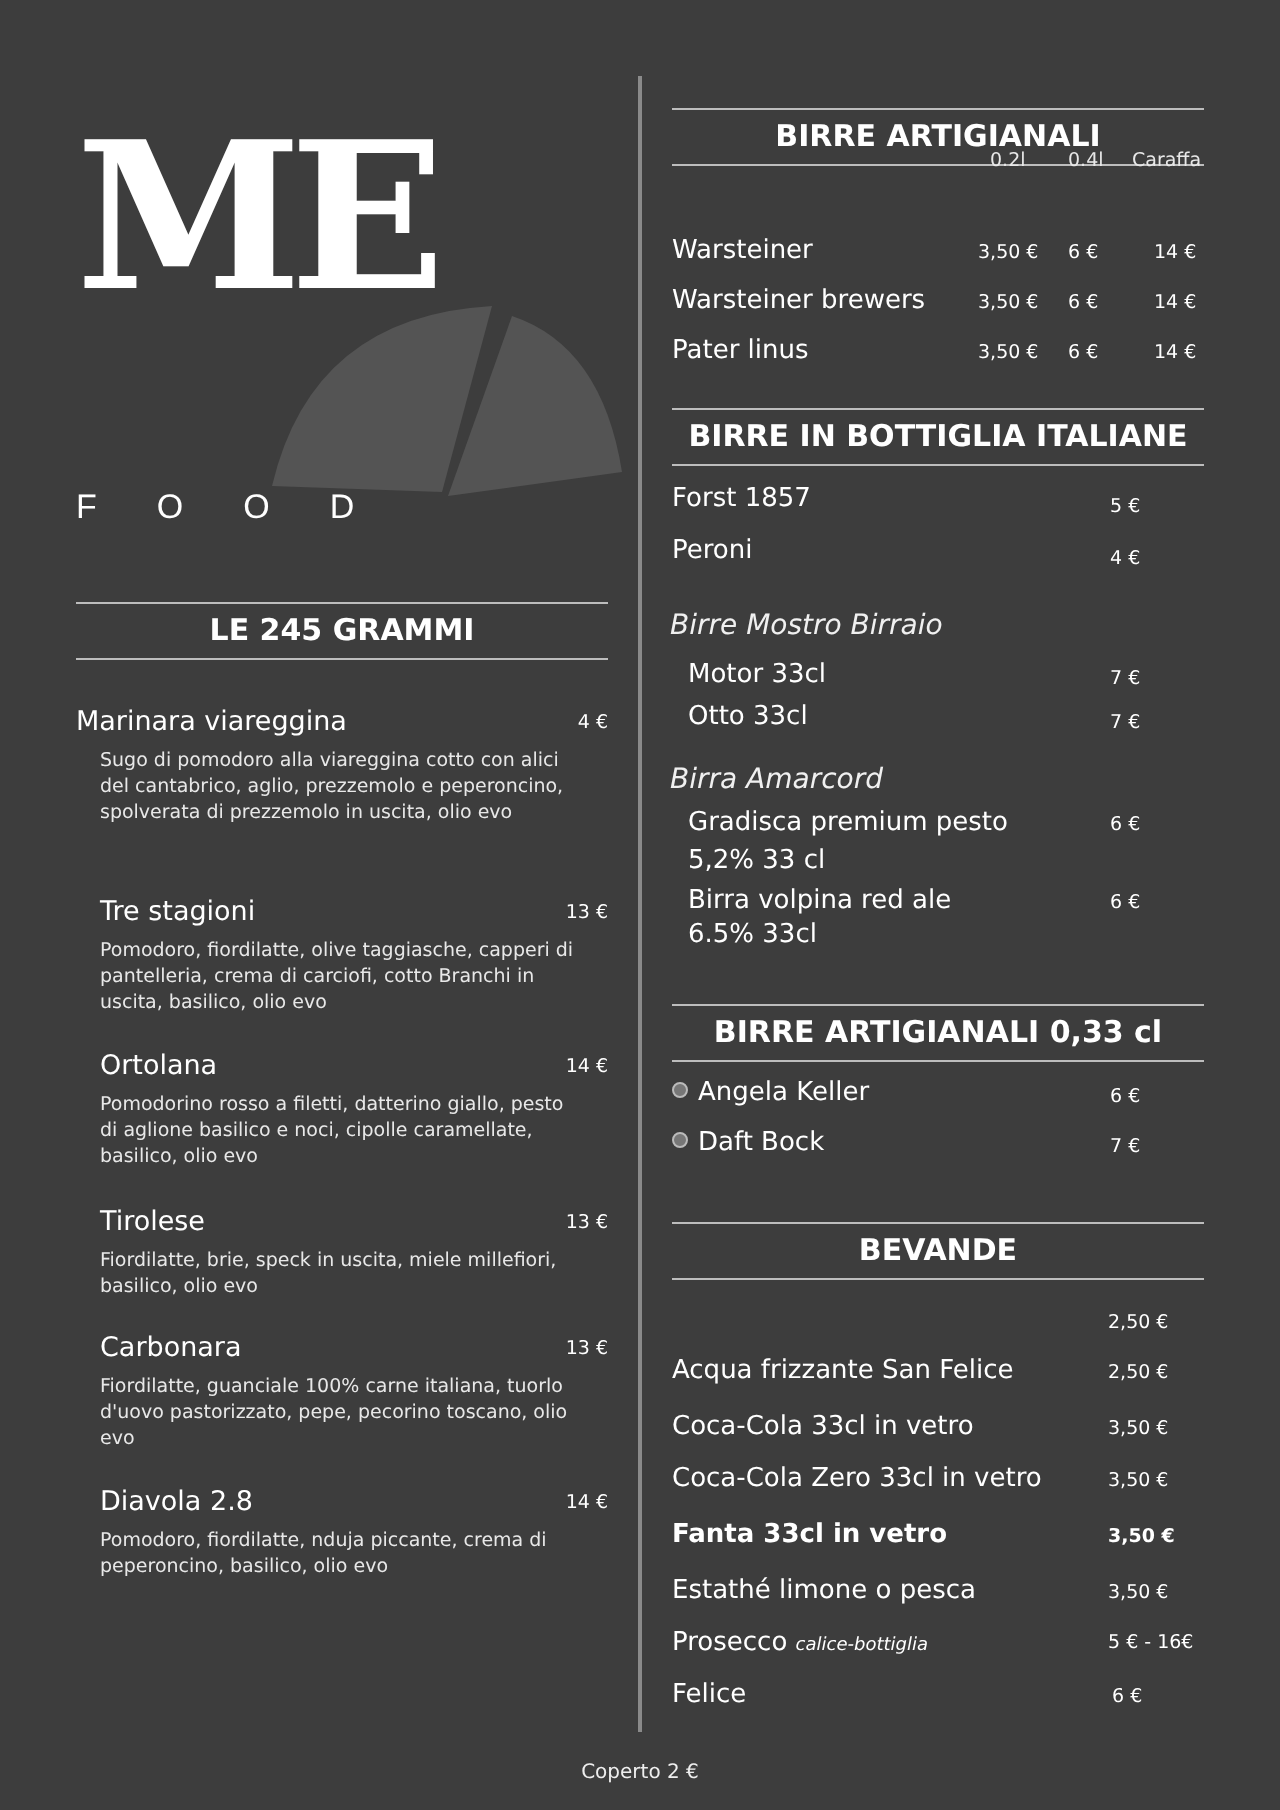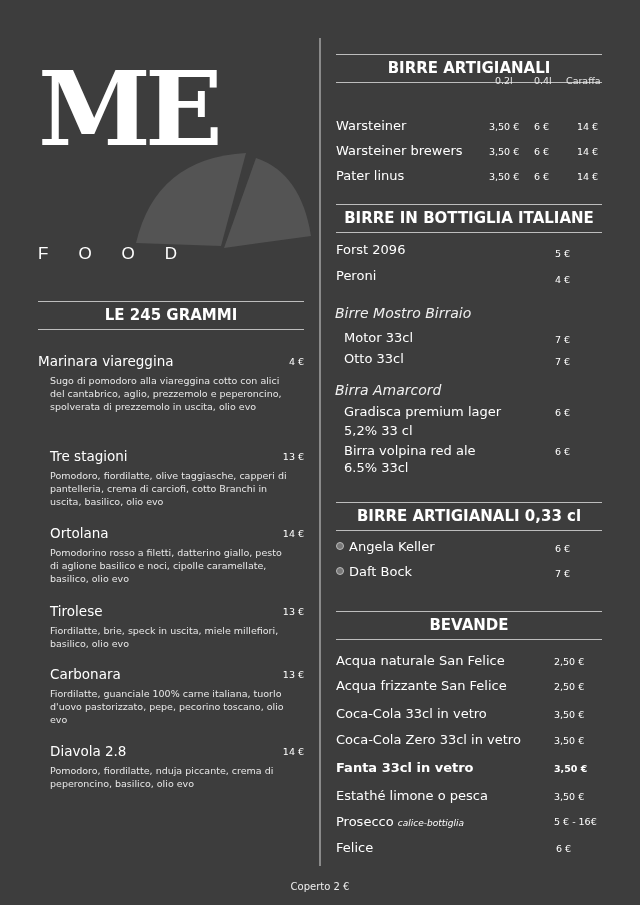--- a/index.html
+++ b/index.html
@@ -102,41 +102,41 @@
 </div>
 <div class="row" style="top:168px;">
   <span class="lbl">Pater linus</span>
   <span class="p" style="left:153px;">3,50 €</span>
   <span class="p" style="left:198px;">6 €</span>
   <span class="p" style="left:241px;">14 €</span>
 </div>
 
 <div class="sec-head" style="left:336px; top:204px; width:266px;">BIRRE IN BOTTIGLIA ITALIANE</div>
 <div class="row" style="top:242px;">
-  <span class="lbl">Forst 2096</span>
+  <span class="lbl">Forst 1857</span>
   <span class="p" style="left:219px; top:6px;">5 €</span>
 </div>
 <div class="row" style="top:268px;">
   <span class="lbl">Peroni</span>
   <span class="p" style="left:219px; top:6px;">4 €</span>
 </div>
 
 <div class="italic-sub" style="top:305px;">Birre Mostro Birraio</div>
 <div class="row" style="top:330px; left:344px; width:258px;">
   <span class="lbl">Motor 33cl</span>
   <span class="p" style="left:211px; top:4px;">7 €</span>
 </div>
 <div class="row" style="top:351px; left:344px; width:258px;">
   <span class="lbl">Otto 33cl</span>
   <span class="p" style="left:211px; top:5px;">7 €</span>
 </div>
 
 <div class="italic-sub" style="top:382px;">Birra Amarcord</div>
 <div class="row" style="top:404px; left:344px; width:258px; height:36px;">
-  <span class="lbl">Gradisca premium lager</span>
+  <span class="lbl">Gradisca premium pesto</span>
   <span class="lbl" style="top:19px;">5,2% 33 cl</span>
   <span class="p" style="left:211px; top:3px;">6 €</span>
 </div>
 <div class="row" style="top:443px; left:344px; width:258px; height:36px;">
   <span class="lbl">Birra volpina red ale</span>
   <span class="lbl" style="top:17px;">6.5% 33cl</span>
   <span class="p" style="left:211px; top:3px;">6 €</span>
 </div>
 
 <div class="sec-head" style="left:336px; top:502px; width:266px;">BIRRE ARTIGIANALI 0,33 cl</div>
@@ -144,21 +144,20 @@
   <span class="lbl"><span class="dot-icon"></span><span>Angela Keller</span></span>
   <span class="p" style="left:219px; top:4px;">6 €</span>
 </div>
 <div class="row" style="top:564px;">
   <span class="lbl"><span class="dot-icon"></span><span>Daft Bock</span></span>
   <span class="p" style="left:219px; top:4px;">7 €</span>
 </div>
 
 <div class="sec-head" style="left:336px; top:611px; width:266px;">BEVANDE</div>
 <div class="row" style="top:653px;">
-  <span class="lbl">Acqua naturale San Felice</span>
   <span class="p" style="left:218px; top:3px;">2,50 €</span>
 </div>
 <div class="row" style="top:678px;">
   <span class="lbl">Acqua frizzante San Felice</span>
   <span class="p" style="left:218px; top:3px;">2,50 €</span>
 </div>
 <div class="row" style="top:706px;">
   <span class="lbl">Coca-Cola 33cl in vetro</span>
   <span class="p" style="left:218px; top:3px;">3,50 €</span>
 </div>

